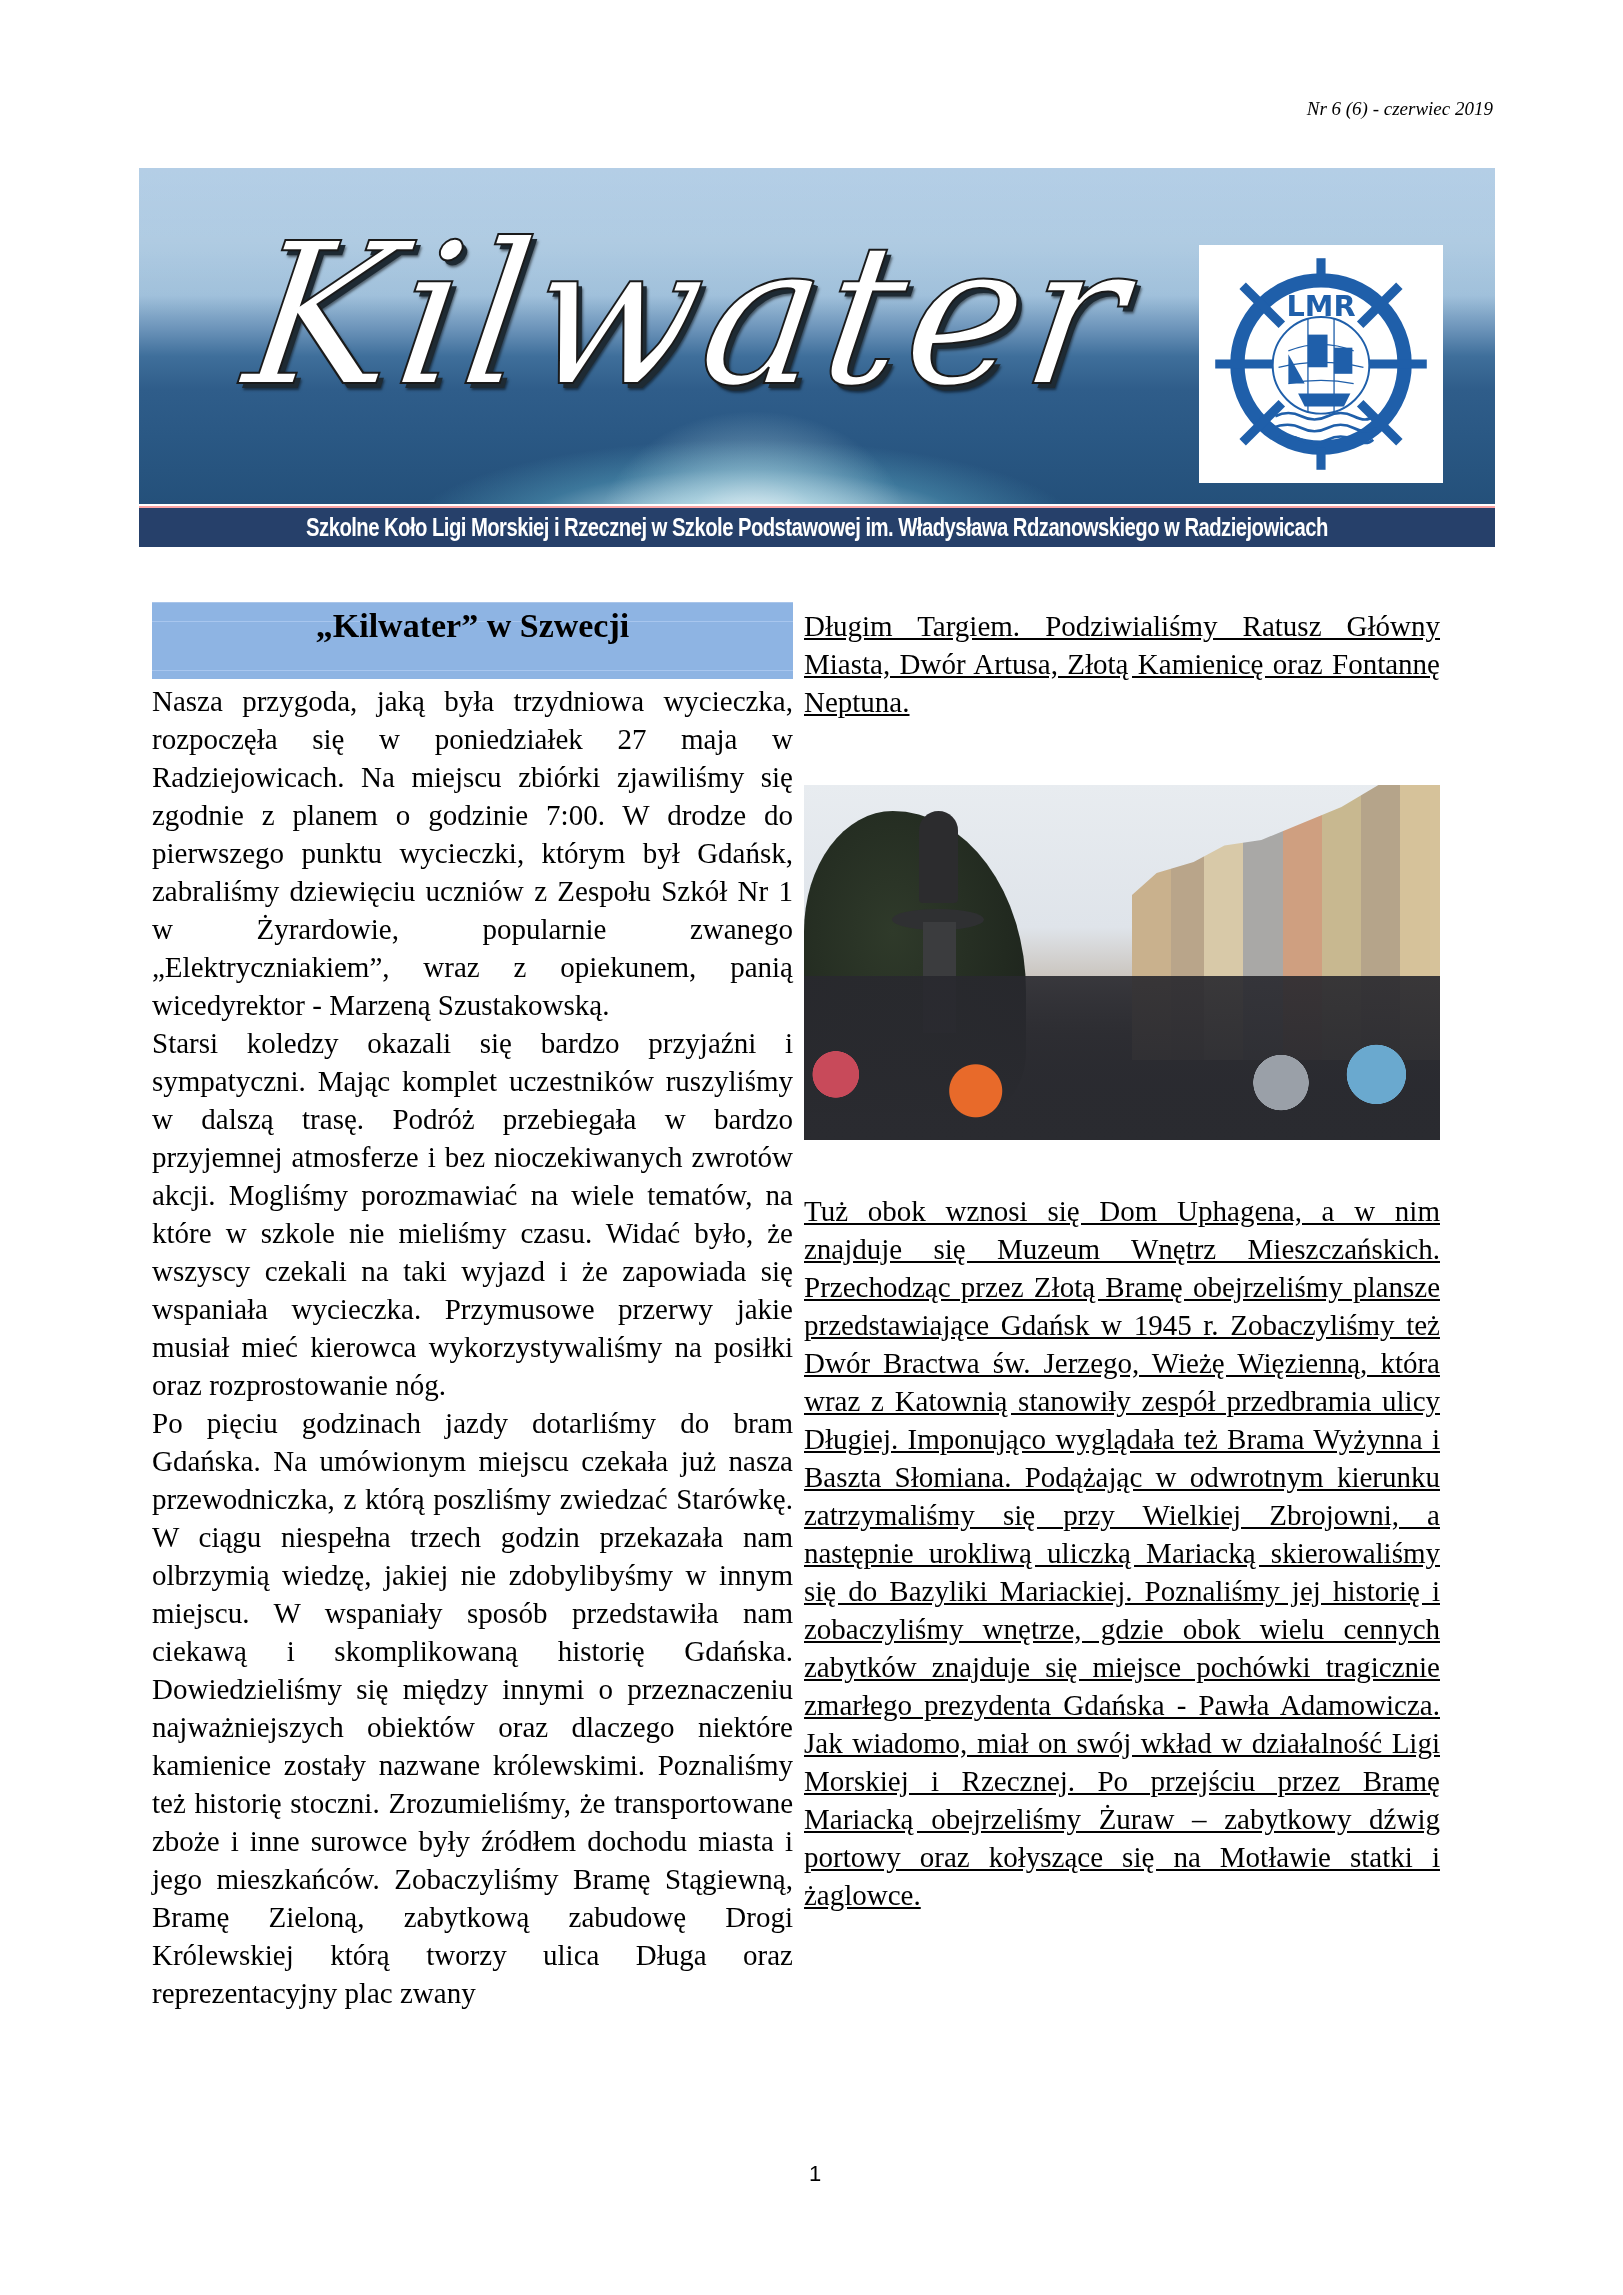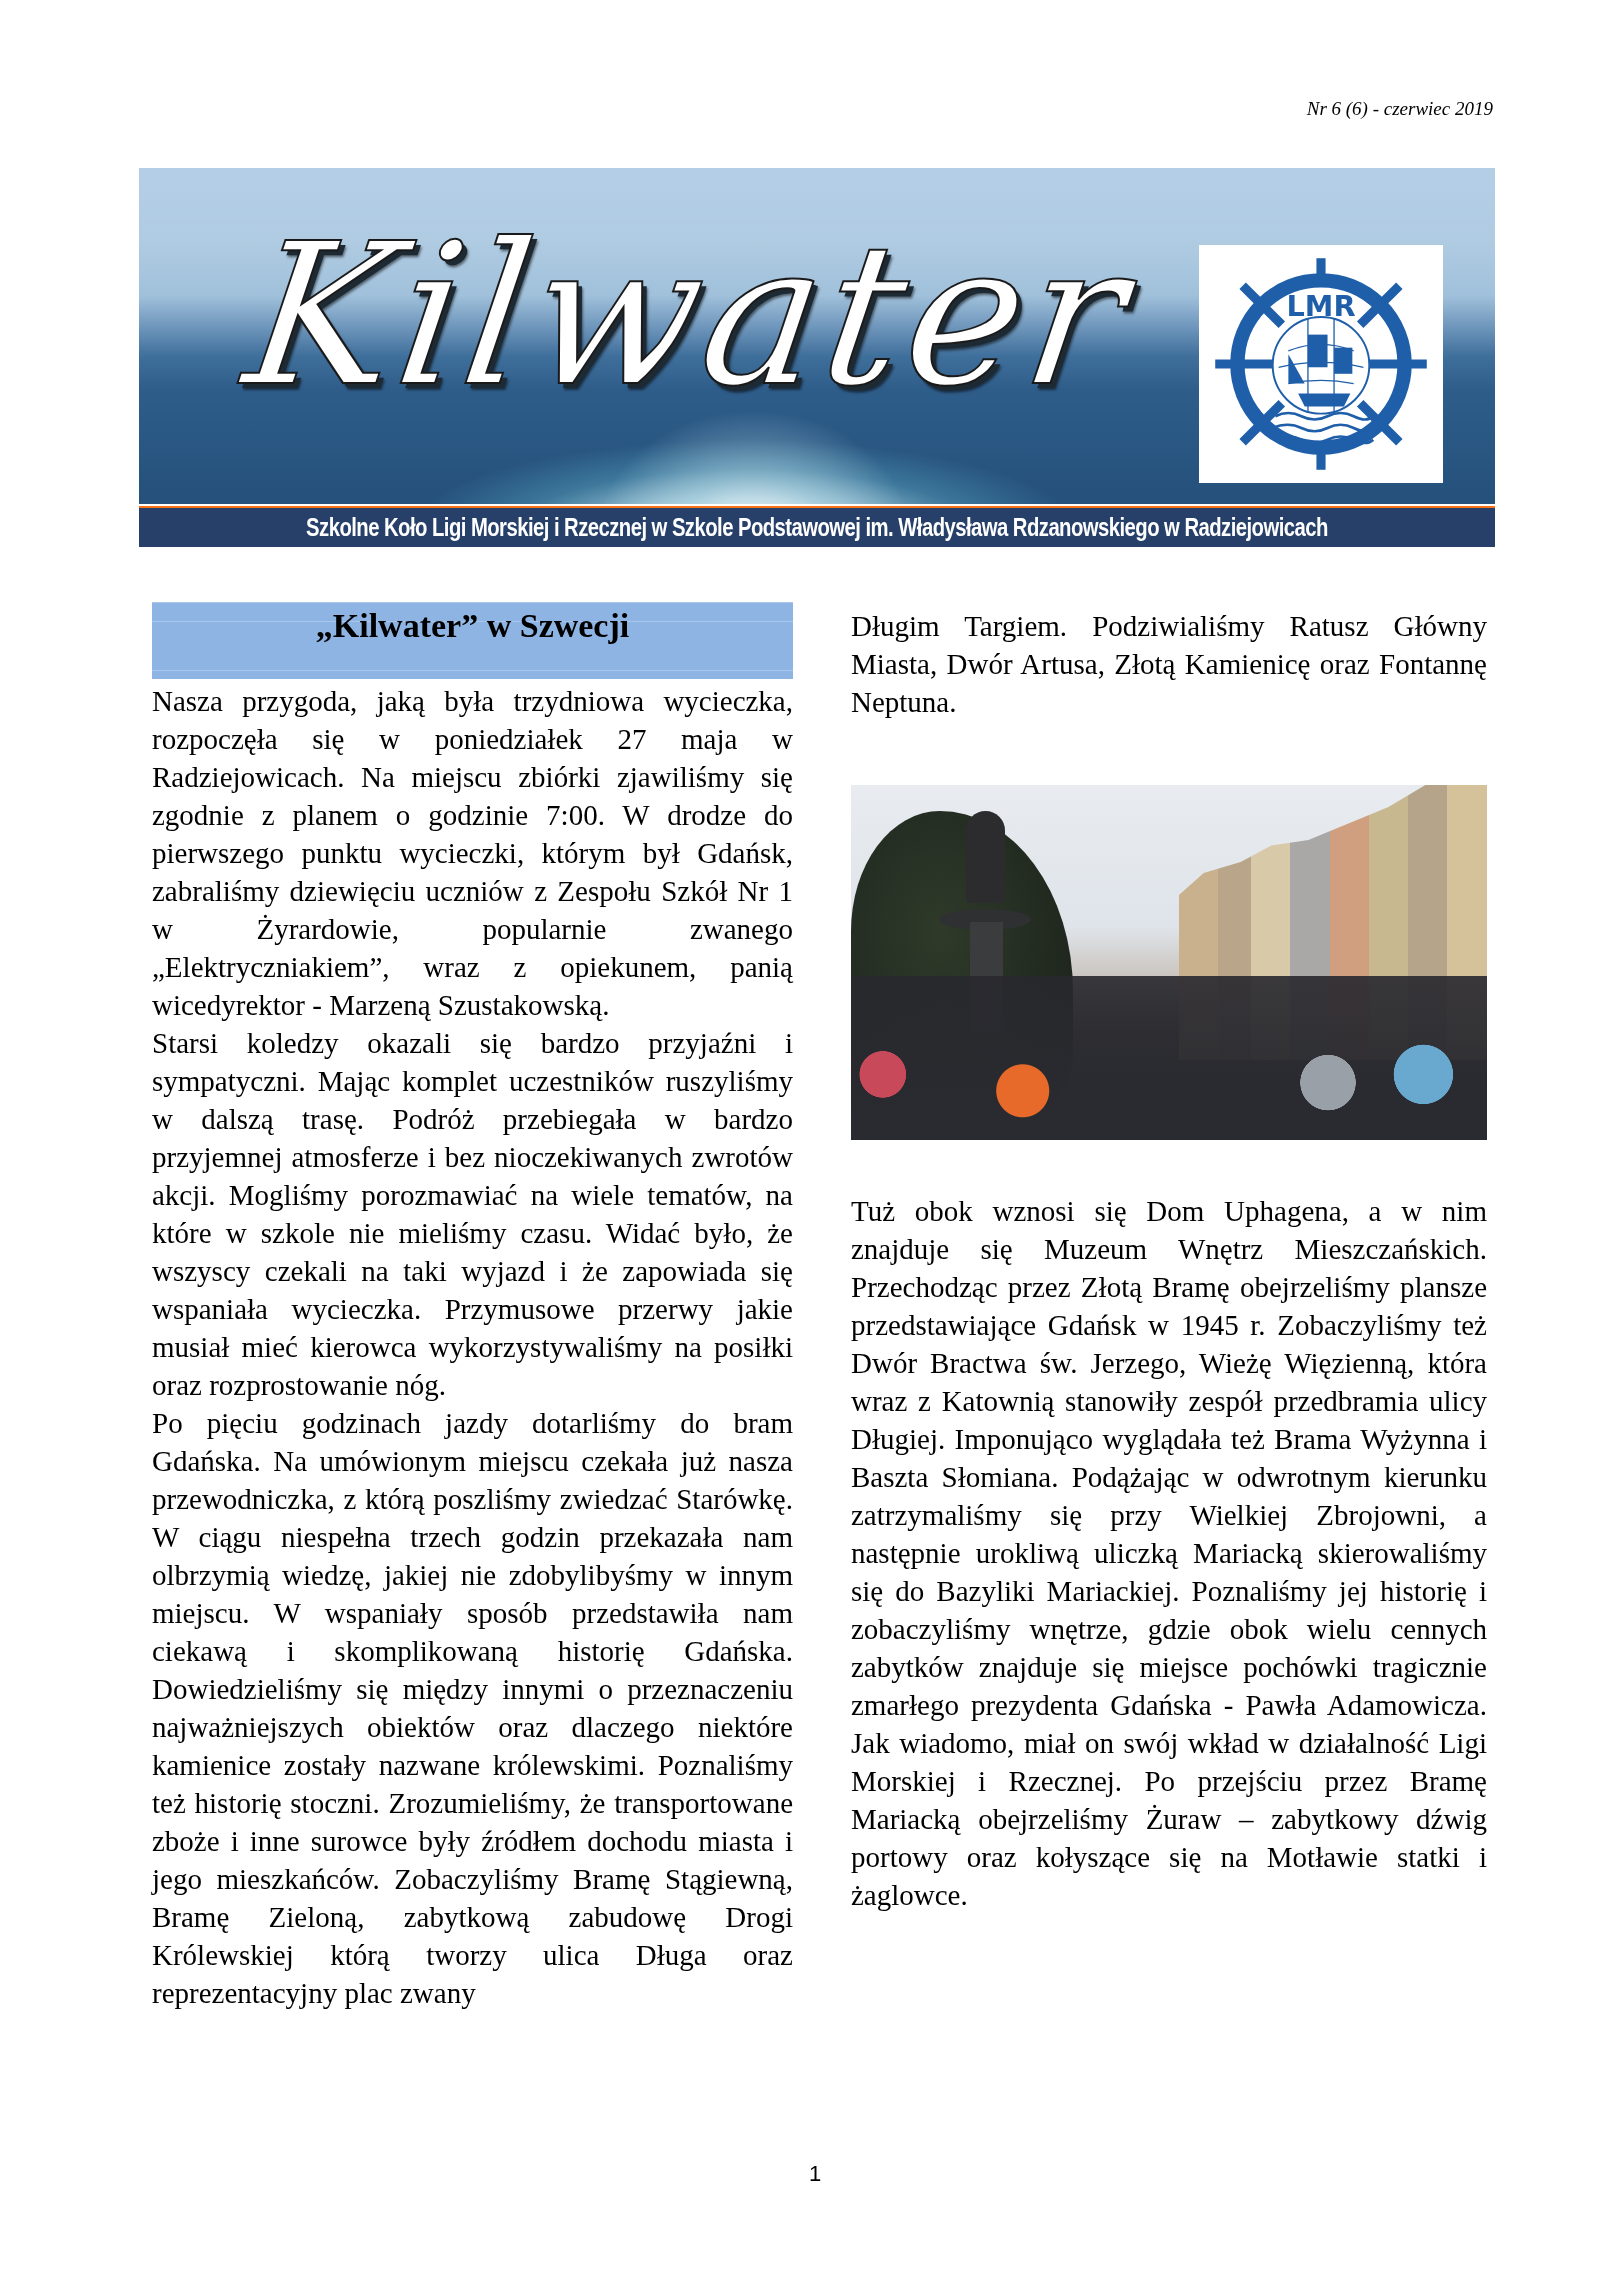--- a/index.html
+++ b/index.html
@@ -14,27 +14,27 @@
   .banner .wake2 { position: absolute; left: 327px; top: 131px; width: 523px; height: 236px;
     background: radial-gradient(ellipse 40% 70% at 55% 100%, rgba(255,255,255,0.75) 0%, rgba(190,225,235,0.5) 35%, rgba(120,180,200,0) 75%); }
   .banner .haze { position: absolute; left: 0; top: 0; right: 0; height: 151px; background: linear-gradient(180deg, rgba(255,255,255,0.15), rgba(255,255,255,0)); }
 
   .masthead { position: absolute; left: 111px; top: 39px; font-family: "DejaVu Serif", serif; font-style: italic; font-size: 196px; line-height: 216px; letter-spacing: 3.9px;
     color: #ffffff; -webkit-text-stroke: 2px #1a1a1a; text-shadow: 5.2px 5.2px 0 #1e2a33, 6.5px 6.5px 2.6px rgba(0,0,0,0.5); transform: skewX(-8deg); }
 
   .logo-box { position: absolute; left: 1060px; top: 45px; width: 244px; height: 238px; background: #ffffff; display: flex; align-items: center; justify-content: center; margin-top: 32px; }
   .logo-box svg { width: 222px; height: 222px; }
 
-  .subtitle-strip { position: absolute; left: 139px; top: 506px; width: 1356px; height: 39px; background: #26406a; border-top: 2px solid #f97316; display: flex; align-items: center; justify-content: center; }
+  .subtitle-strip { position: absolute; left: 139px; top: 506px; width: 1356px; height: 39px; background: #26406a; border-top: 2px solid #fca5a5; display: flex; align-items: center; justify-content: center; }
   .subtitle-strip span { font-family: "Liberation Sans", sans-serif; font-weight: bold; color: #ffffff; font-size: 26px; letter-spacing: -0.7px; transform: scaleX(0.78); white-space: nowrap; display: inline-block; }
 
   .col { position: absolute; font-size: 29px; line-height: 38px; text-align: justify; hyphens: manual; }
   .col p { margin: 0; }
   .col-left { left: 152px; top: 602px; width: 641px; }
-  .col-right { left: 851px; top: 607px; width: 636px; }
+  .col-right { left: 804px; top: 607px; width: 636px; text-decoration: underline; }
 
   .heading-box { background: #8eb4e3; height: 76px; display: flex; align-items: flex-start; justify-content: center; border-top: 0.7px solid #a9c5ea; margin-bottom: 2.6px; position: relative; }
   .heading-box::before, .heading-box::after { content: ""; position: absolute; left: 0; right: 0; height: 0.7px; background: #a8c6ee; }
   .heading-box::before { top: 18.3px; } .heading-box::after { bottom: 8.5px; }
   .heading-box h1 { margin: 0; font-size: 34px; font-weight: bold; line-height: 39px; position: relative; top: 2.6px; }
 
   .photo { width: 636px; height: 355px; margin: 64px 0 52px 0; position: relative; overflow: hidden;
     background: linear-gradient(180deg, #e8ecf0 0%, #dfe4ea 40%, #c9c3bc 55%, #6e6a66 70%, #3a3c42 85%, #2c2e34 100%); }
   .photo .trees { position: absolute; left: 0; top: 26px; width: 222px; height: 301px; background: radial-gradient(ellipse at 40% 40%, #2f3a2a 0%, #222a20 60%, #1a1e1a 100%); border-radius: 40% 60% 20% 0; }
   .photo .buildings-r { position: absolute; right: 0; top: 0; width: 308px; height: 275px;

